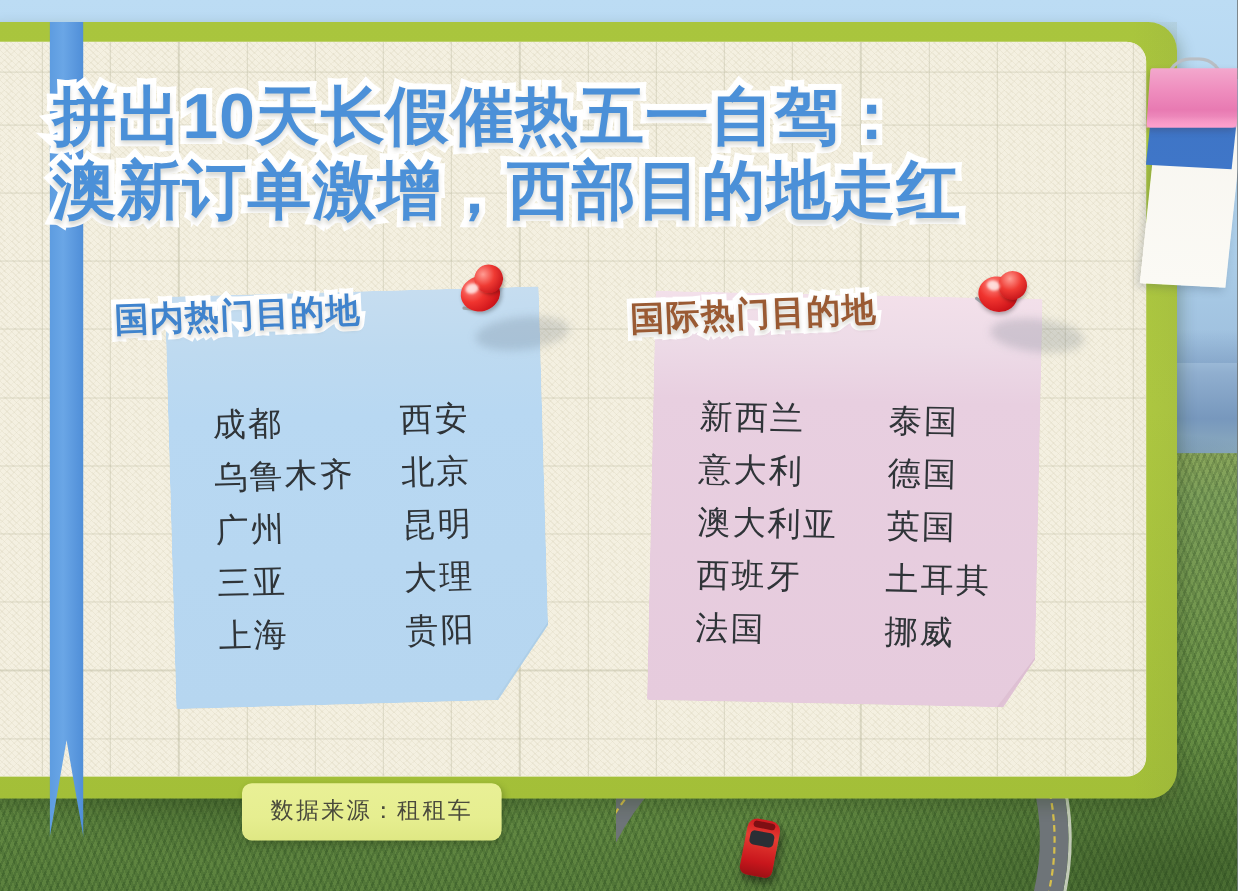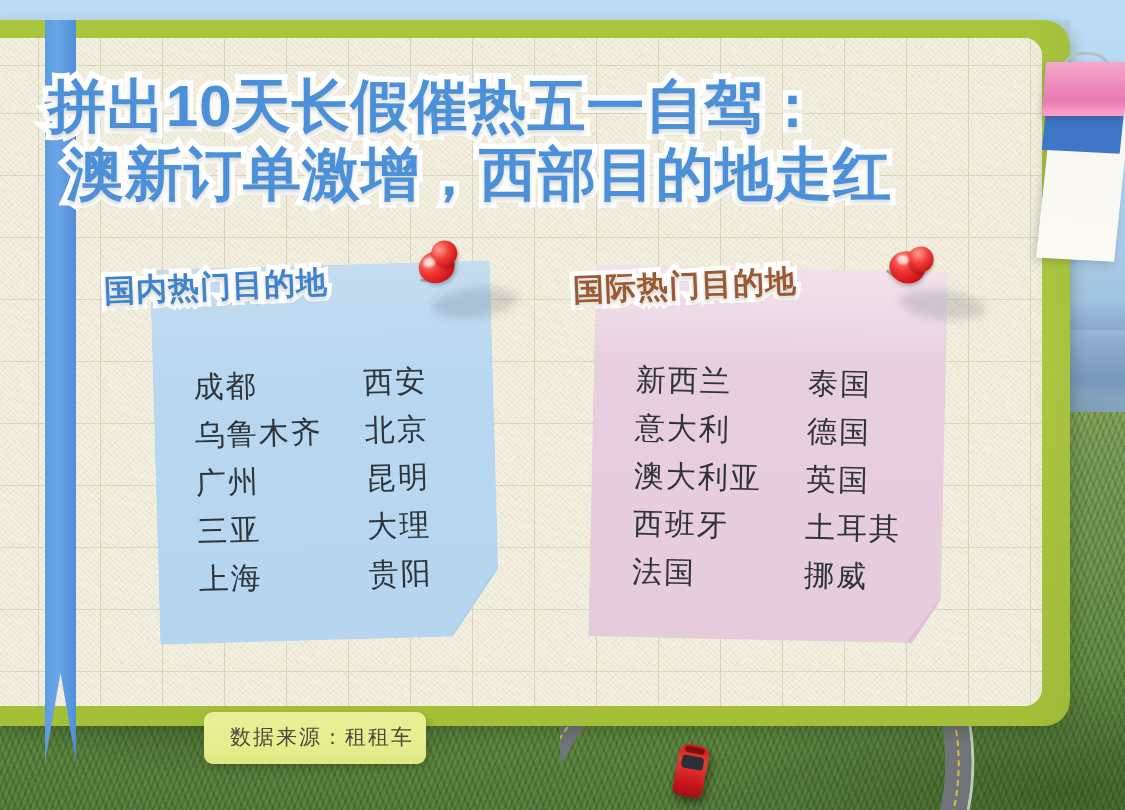--- a/index.html
+++ b/index.html
@@ -158,21 +158,21 @@
     font-weight: bold;
     letter-spacing: 1px;
     color: #4b90d8;
     line-height: 1.18;
     white-space: nowrap;
     -webkit-text-stroke: 11px #ffffff;
     paint-order: stroke fill;
     text-shadow:
       0 3px 4px rgba(120,120,100,0.30);
   }
-  .title-line.l2 { margin-left: 18px; }
+  .title-line.l2 { margin-left: 0; }
 
   
   .note {
     position: absolute;
     z-index: 20;
   }
   .note-body {
     position: relative;
     width: 100%;
     height: 100%;
@@ -305,22 +305,22 @@
     left: 634px; top: 366px;
     transform: rotate(1.2deg);
     grid-template-columns: 172px 150px;
   }
   .dest-cell { white-space: nowrap; line-height: 34px; }
   .dest-cell.right { text-align: left; }
 
   
   .source-tag {
     position: absolute;
-    left: 204px; top: 712px;
-    padding: 11px 12px 13px 26px;
+    left: 220px; top: 712px;
+    padding: 11px 26px 13px 26px;
     background: linear-gradient(to bottom, #e9f096 0%, #e6ee90 60%, #dfe884 100%);
     border-radius: 9px;
     font-size: 21px;
     color: #4a4a3c;
     letter-spacing: 2px;
     white-space: nowrap;
     box-shadow: 2px 3px 7px rgba(40,55,20,0.30);
     z-index: 50;
   }
 

